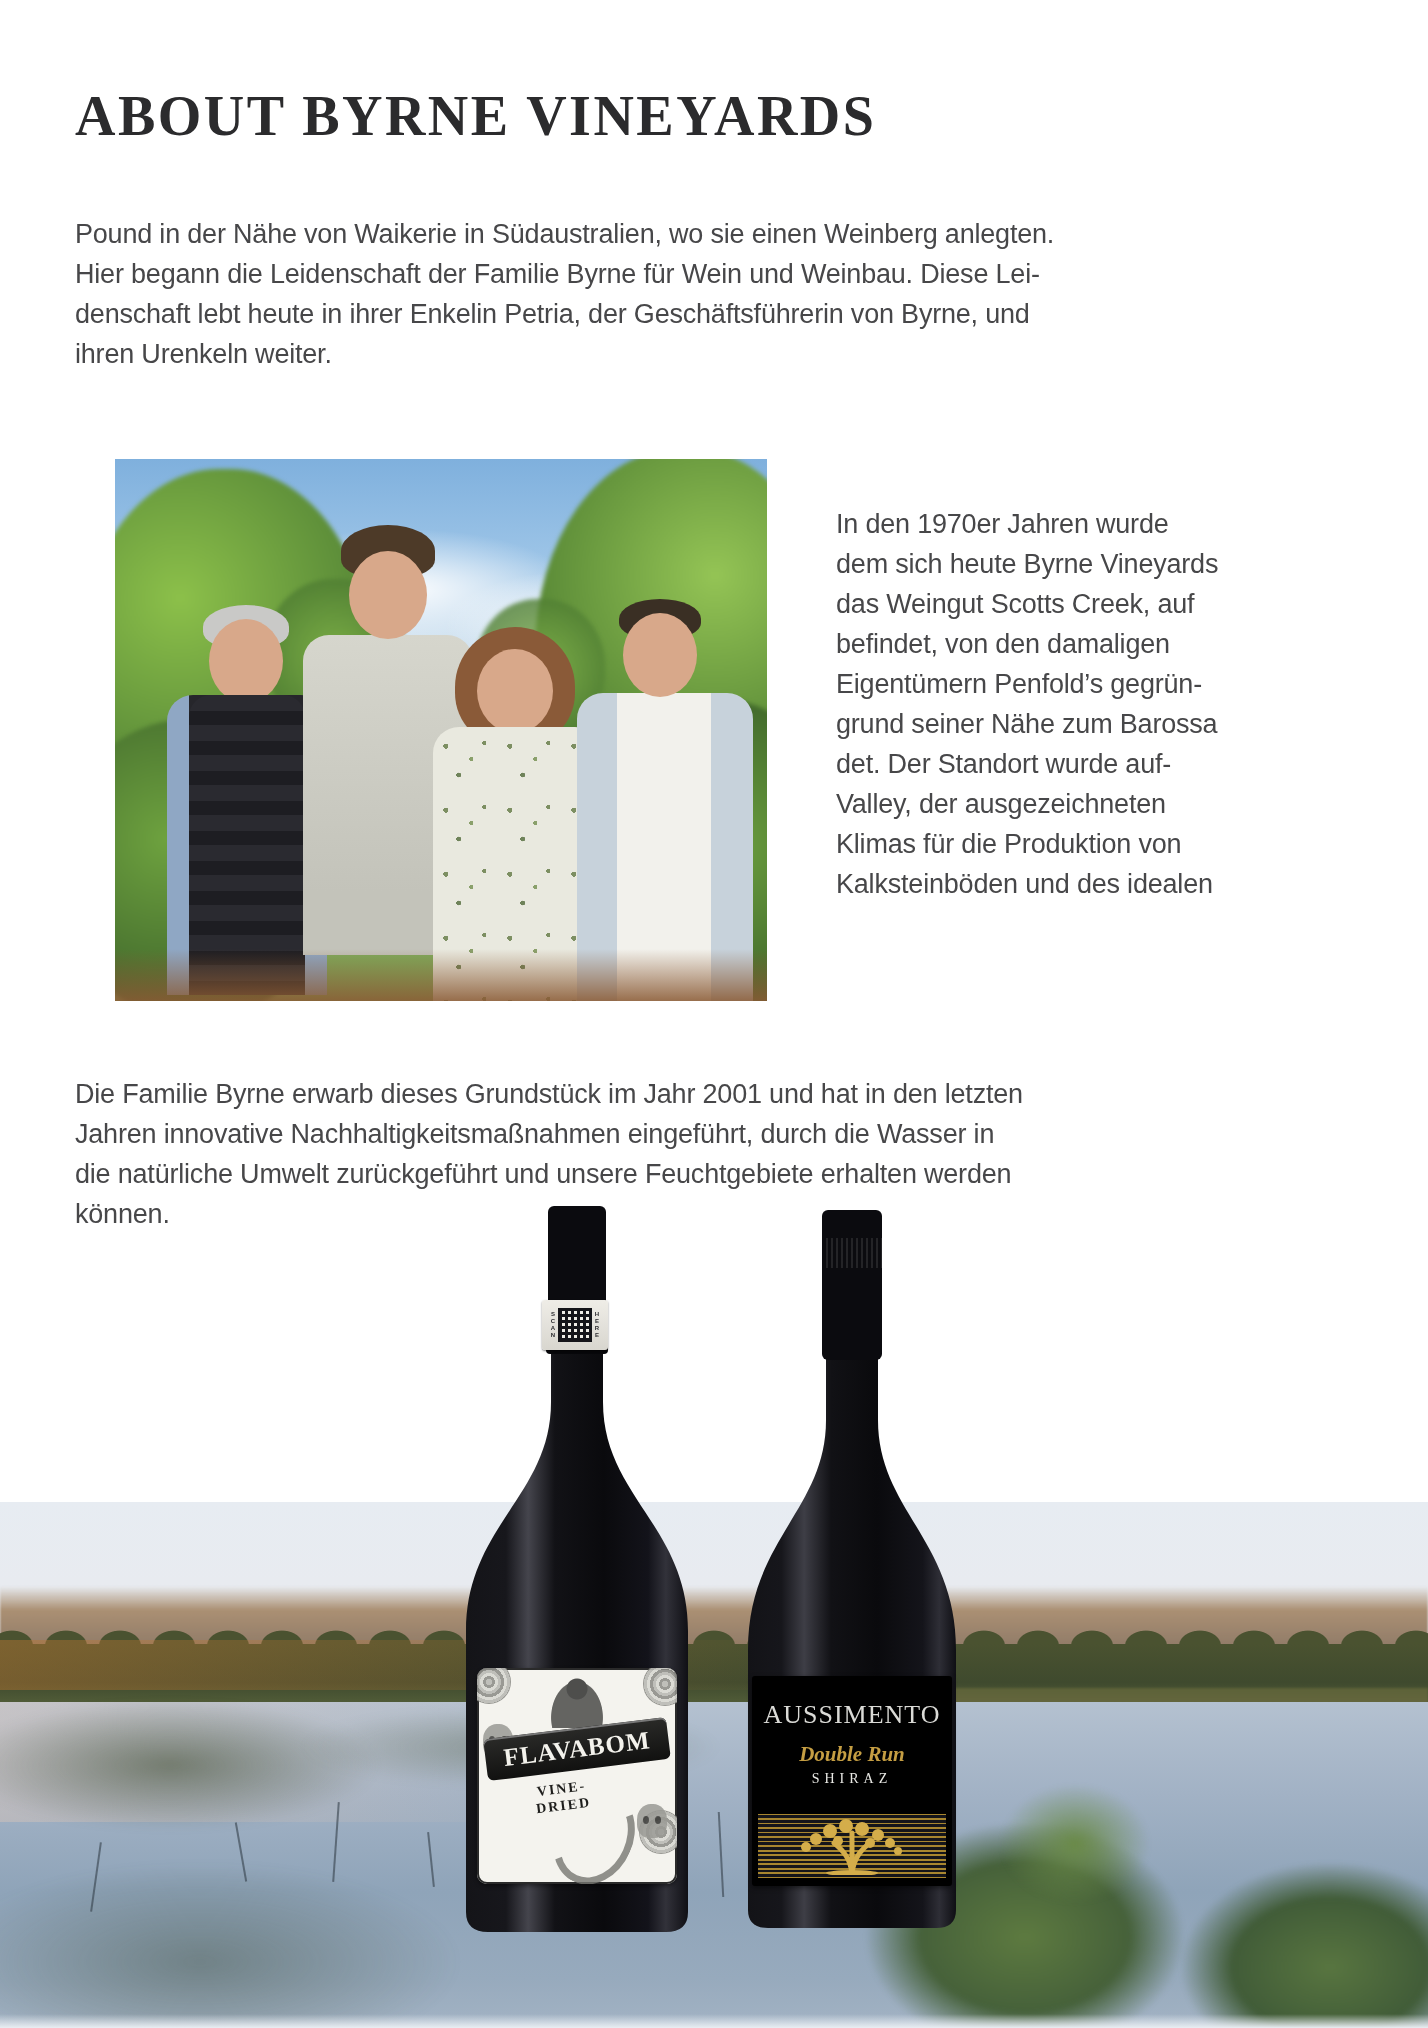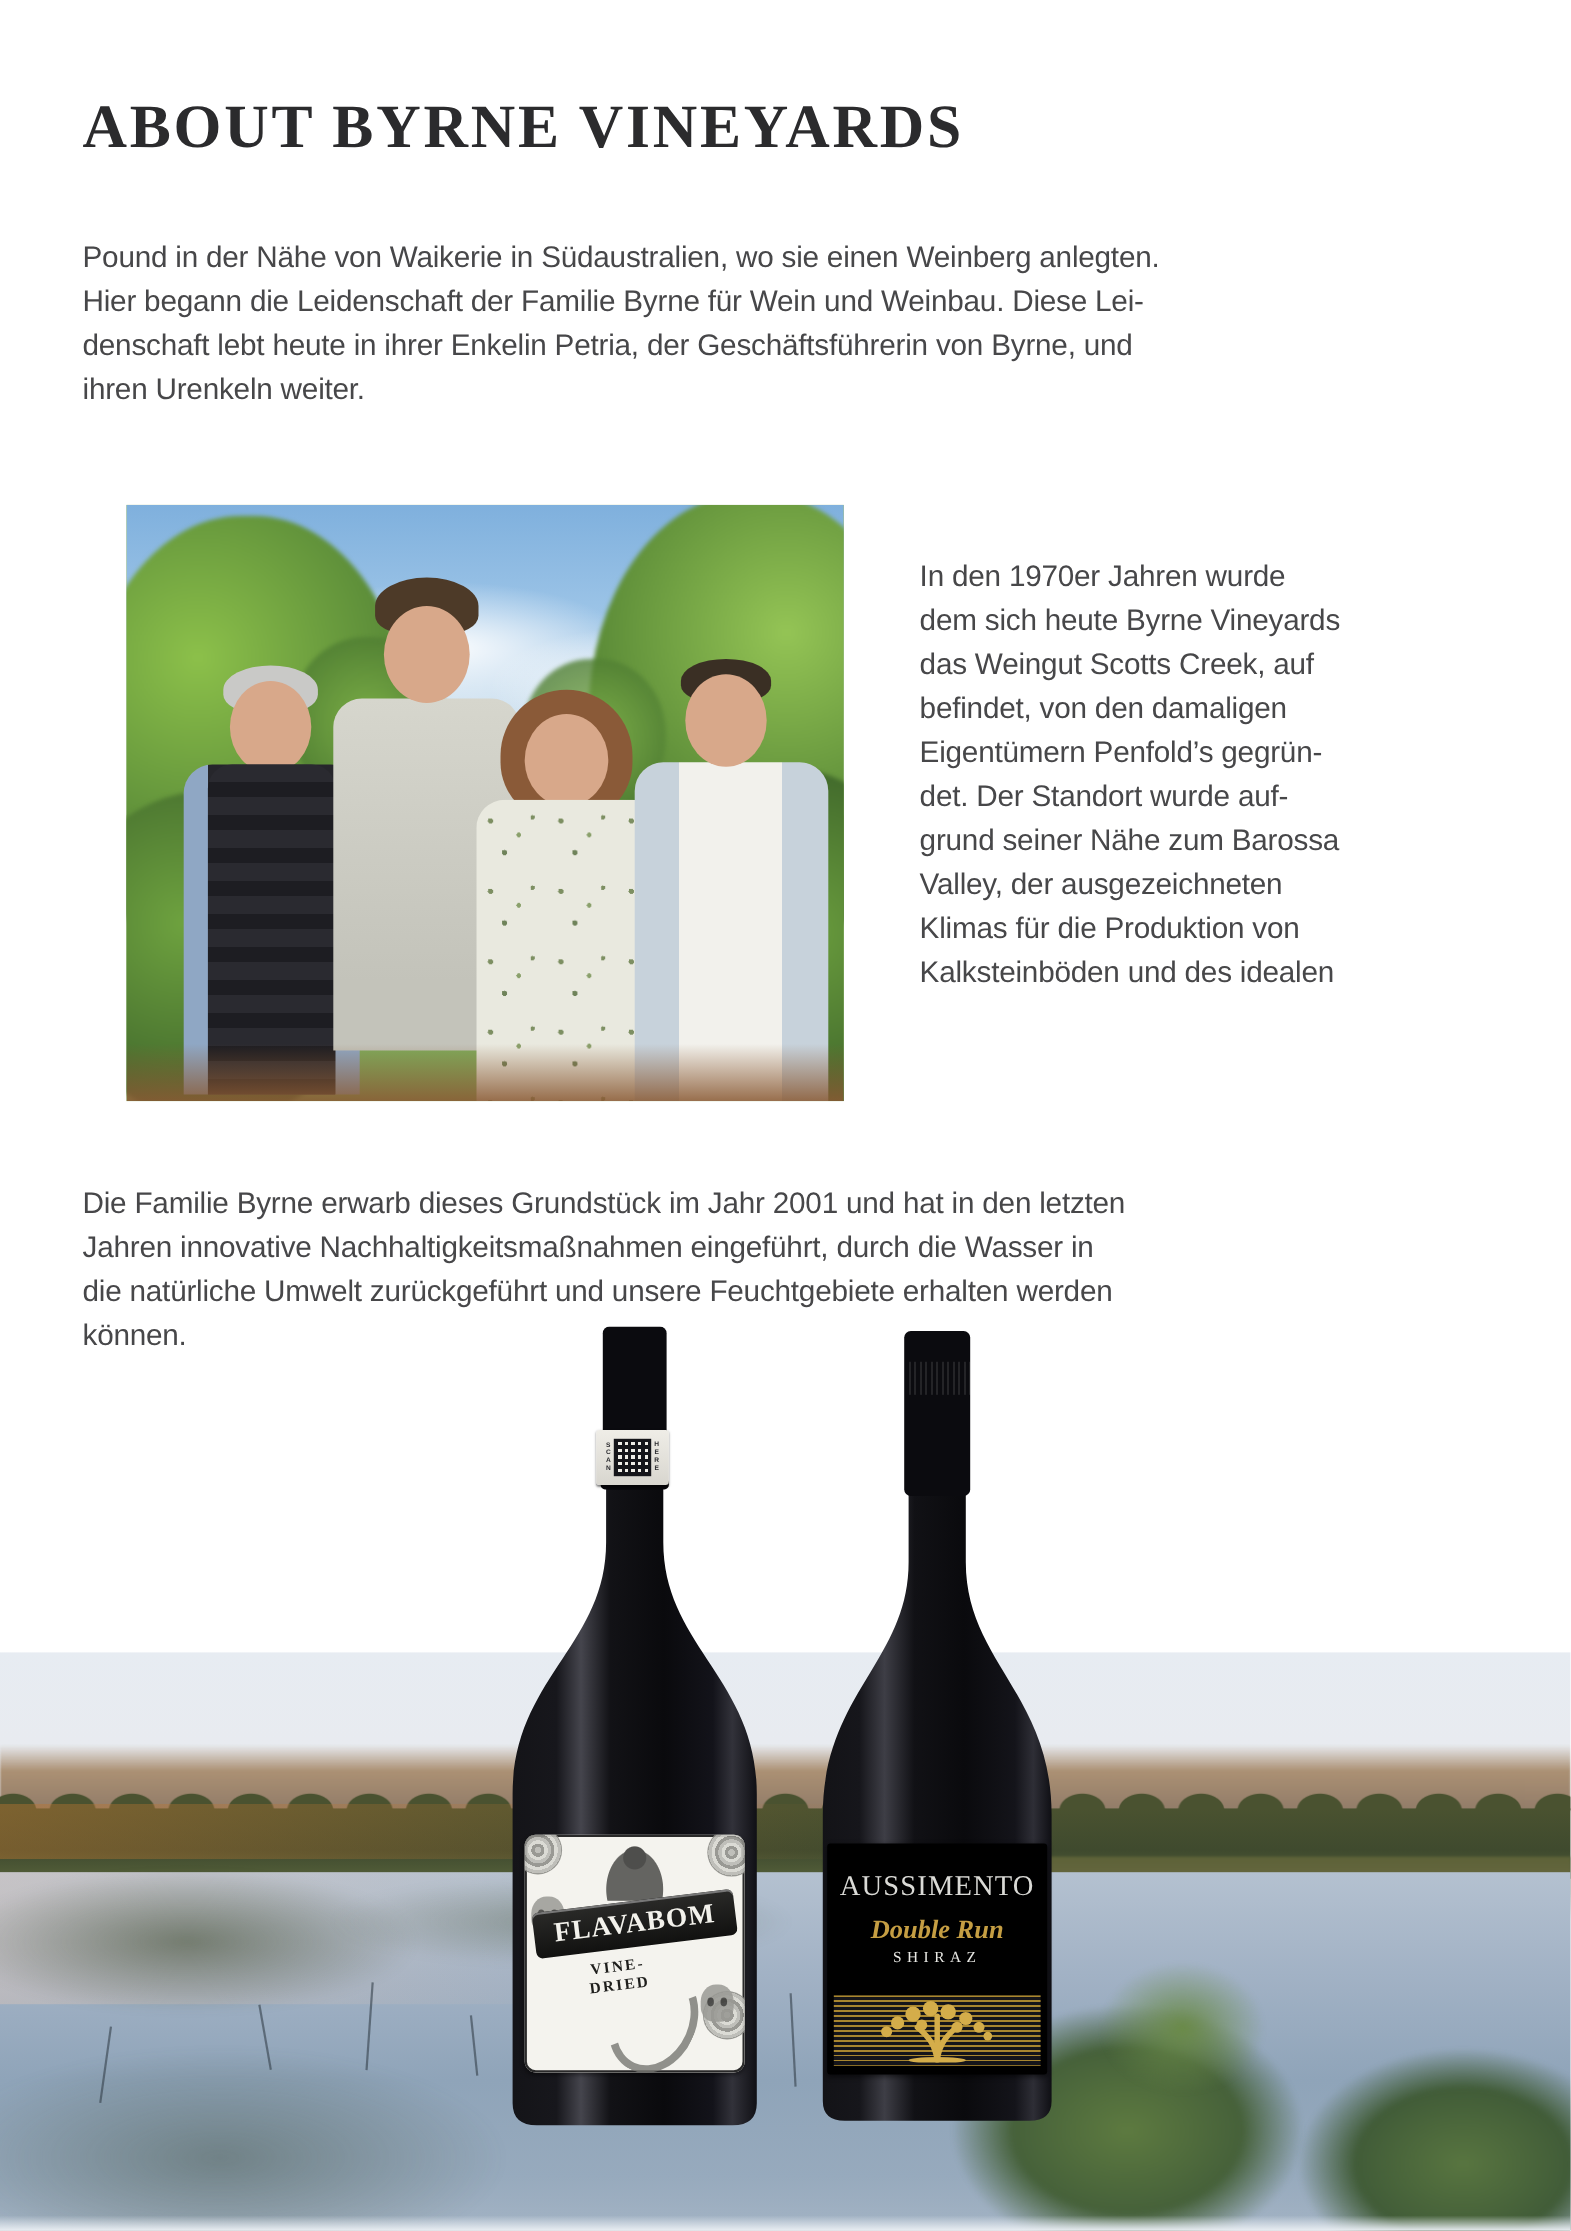--- a/index.html
+++ b/index.html
@@ -129,21 +129,21 @@
     transform:rotate(-7deg);border-radius:6px;display:flex;align-items:center;justify-content:center;box-shadow:0 2px 0 #777 inset;}
   .banner-txt{color:#f3f2ec;font-family:"Liberation Serif",serif;font-weight:700;font-size:25px;letter-spacing:1px;}
   .vine-dried{position:absolute;left:58px;top:112px;transform:rotate(-7deg);color:#1e1e1c;font-family:"Liberation Serif",serif;
     font-weight:700;font-size:14px;letter-spacing:2px;line-height:17px;text-align:center;}
   .s-flourish{position:absolute;left:78px;top:120px;width:64px;height:84px;border:7px solid #777772;border-radius:50%;
     border-left-color:transparent;border-top-color:transparent;transform:rotate(24deg);opacity:.8;}
 
   .aussi-label{position:absolute;left:8px;top:466px;width:200px;height:210px;background:#000000;border-radius:3px;
     box-shadow:0 2px 5px rgba(0,0,0,.5);text-align:center;overflow:hidden;}
   .aussi-brand{margin-top:24px;color:#dadad6;font-family:"Liberation Serif",serif;font-size:26px;letter-spacing:1px;}
-  .aussi-range{margin-top:12px;color:#c59e43;font-family:"Liberation Serif",serif;font-style:italic;font-weight:700;font-size:24px;}
+  .aussi-range{margin-top:12px;color:#c59e43;font-family:"Liberation Serif",serif;font-style:italic;font-weight:700;font-size:21px;}
   .aussi-varietal{margin-top:4px;color:#e8e8e4;font-family:"Liberation Serif",serif;font-size:14px;letter-spacing:5px;}
   .aussi-stripes{position:absolute;left:6px;bottom:8px;width:188px;height:64px;
     background:repeating-linear-gradient(180deg,#a8862f 0 1.5px,#15151a 1.5px 4.5px);display:flex;align-items:center;justify-content:center;}
   .ribs{position:absolute;left:82px;top:28px;width:56px;height:30px;
     background:repeating-linear-gradient(90deg,rgba(255,255,255,.10) 0 2px,transparent 2px 5px);}
 </style>
 </head>
 <body>
 
 <div class="page">
@@ -191,22 +191,22 @@
     </div>
     <div class="fp-ground"></div>
   </figure>
 
   <section class="copy history">
     <div class="ln">In den 1970er Jahren wurde</div>
     <div class="ln">dem sich heute Byrne Vineyards</div>
     <div class="ln">das Weingut Scotts Creek, auf</div>
     <div class="ln">befindet, von den damaligen</div>
     <div class="ln">Eigentümern Penfold’s gegrün-</div>
+    <div class="ln">grund seiner Nähe zum Barossa</div>
     <div class="ln">det. Der Standort wurde auf-</div>
-    <div class="ln">grund seiner Nähe zum Barossa</div>
     <div class="ln">Valley, der ausgezeichneten</div>
     <div class="ln">Klimas für die Produktion von</div>
     <div class="ln">Kalksteinböden und des idealen</div>
   </section>
 
   <section class="copy acquisition">
     <div class="ln">Die Familie Byrne erwarb dieses Grundstück im Jahr 2001 und hat in den letzten</div>
     <div class="ln">Jahren innovative Nachhaltigkeitsmaßnahmen eingeführt, durch die Wasser in</div>
     <div class="ln">die natürliche Umwelt zurückgeführt und unsere Feuchtgebiete erhalten werden</div>
     <div class="ln">können.</div>

